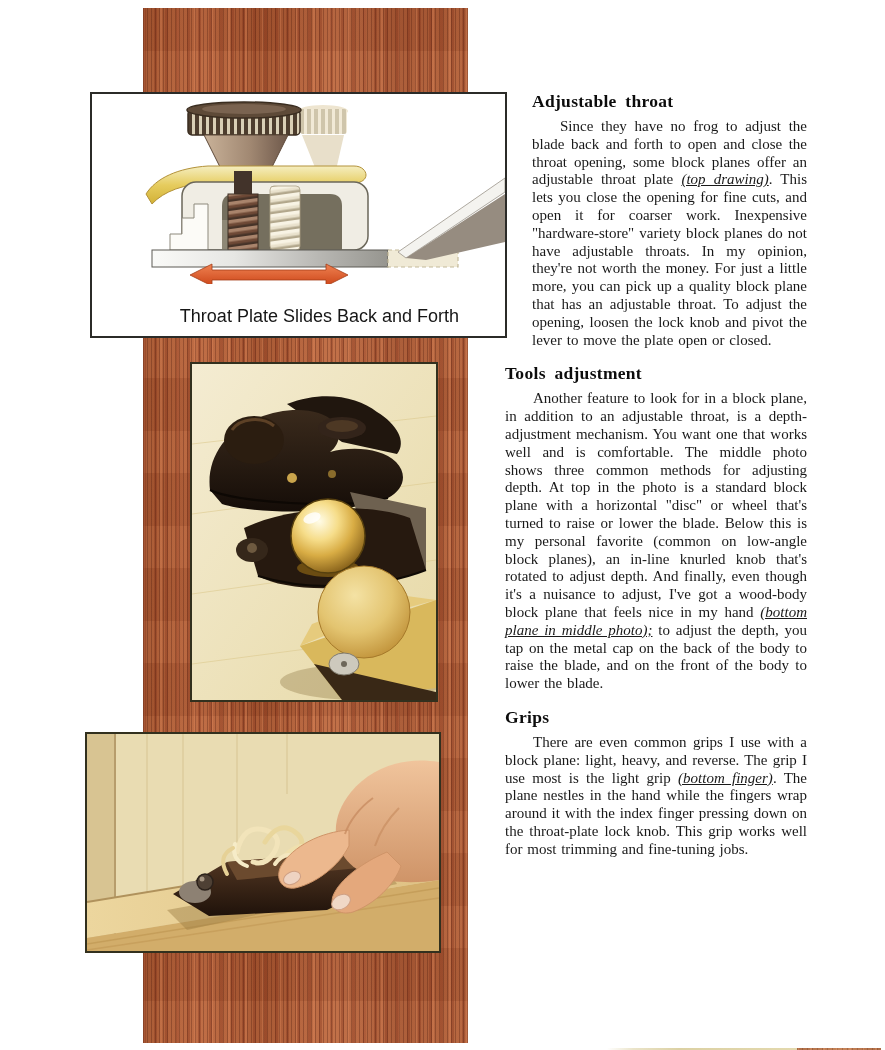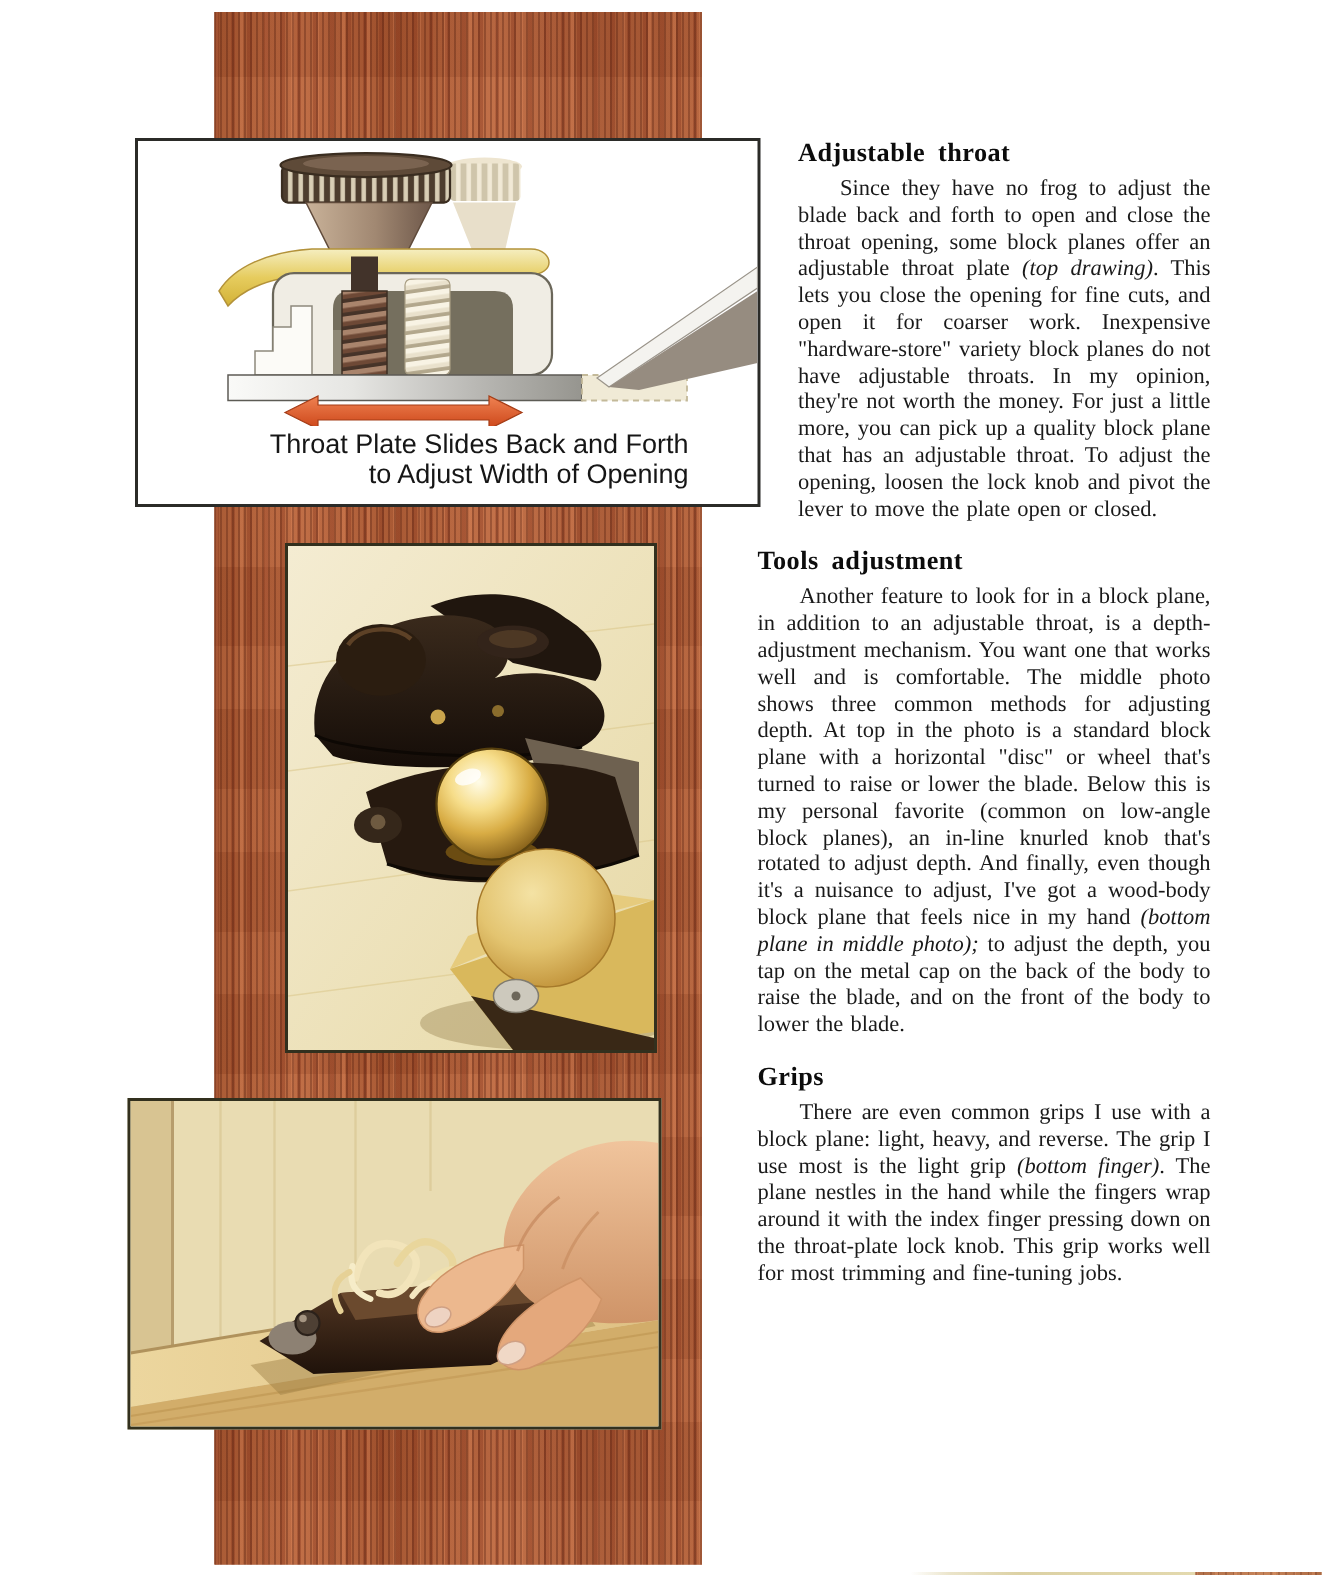--- a/index.html
+++ b/index.html
@@ -28,21 +28,21 @@
   .photo svg{display:block;}
   .photo-middle{left:190px;top:362px;width:244px;height:336px;}
   .photo-bottom{left:85px;top:732px;width:352px;height:217px;}
 
   
   .text-col{position:absolute;left:505px;top:92px;width:302px;color:#191919;}
   .text-col h2{font-family:Liberation Serif, serif;font-weight:bold;
       font-size:17.5px;line-height:19px;letter-spacing:0.3px;word-spacing:4px;color:#0c0c0c;margin:0 0 7px 0;}
   .text-col p{font-size:15px;line-height:17.8px;text-align:justify;text-indent:28px;
       margin:0;word-spacing:1px;}
-  .text-col p em{font-style:italic;}
+  .text-col p em{font-style:italic;text-decoration:underline;}
   .sec1{padding-left:27px;}
   .sec2,.sec3{margin-top:15px;}
 
   
   .footer{position:absolute;left:607px;top:1048px;height:22px;display:flex;}
   .footer-label{width:190px;box-sizing:border-box;text-align:right;padding:3px 10px 0 0;
       background:linear-gradient(90deg, rgba(221,210,166,0) 0%, rgba(221,210,166,0.6) 14%, #dcd1a4 38%, #e3d9ae 100%);
       font-variant:small-caps;letter-spacing:1.5px;font-size:15px;color:#554e3a;}
   .footer-num{width:84px;box-sizing:border-box;padding:3px 0 0 15px;
       font-family:"Liberation Sans","DejaVu Sans",sans-serif;font-weight:bold;font-size:15px;
@@ -135,21 +135,20 @@
 
       <path d="M 98,181 L 120,170 L 120,176 L 234,176 L 234,170 L 256,181 L 234,192 L 234,186 L 120,186 L 120,192 Z" fill="url(#arrowGrad)" stroke="#a43c16" stroke-width="0.8"></path>
 
       <g>
         <polygon points="306,158 413,84 413,98 314,164" fill="#f4f3ef" stroke="#9a948a" stroke-width="0.8"></polygon>
         <polygon points="314,164 413,100 413,148 334,166" fill="#968c80"></polygon>
       </g>
     </svg>
     <figcaption class="diagram-caption">
       <div>Throat Plate Slides Back and Forth</div>
-      <div>to Adjust Width of Opening</div>
     </figcaption>
   </figure>
 
   <figure class="photo photo-middle">
     <svg width="244" height="336" viewBox="0 0 244 336">
       <defs>
         <linearGradient id="bgMaple" x1="0" y1="0" x2="1" y2="1">
           <stop offset="0" stop-color="#f4ecd2"></stop>
             <stop offset="1" stop-color="#e7d9a6"></stop>
         </linearGradient>

